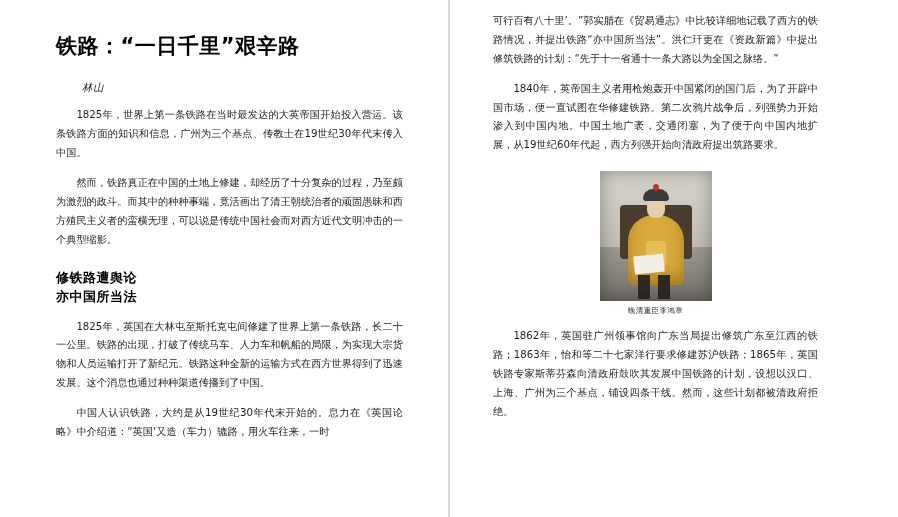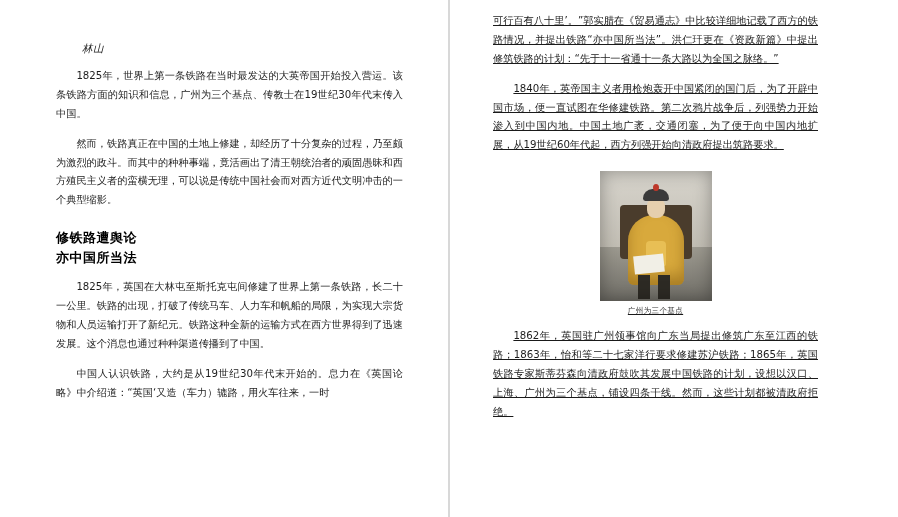--- a/index.html
+++ b/index.html
@@ -33,21 +33,20 @@
     position: absolute;
     left: 448px;
     top: 0;
     width: 2px;
     height: 517px;
     background: #d8d8d8;
   }
   .col-right {
     width: 449px;
     padding: 12px 80px 10px 44px;
-    text-decoration: underline;
   }
   h1.title {
     font-family: "DejaVu Sans", "Liberation Sans", sans-serif;
     font-size: 21px;
     font-weight: 700;
     letter-spacing: 0.5px;
     margin: 10px 0 0 0;
     line-height: 1.4;
     color: #000;
   }
@@ -153,20 +152,21 @@
     margin-top: 5px;
     letter-spacing: 0.4px;
   }
 </style>
 </head>
 <body>
 
 <div class="page">
 
   <div class="col col-left">
+    <h1 class="title">铁路：“一日千里”艰辛路</h1>
     <div class="byline">林山</div>
 
     <p class="para">1825年，世界上第一条铁路在当时最发达的大英帝国开始投入营运。该条铁路方面的知识和信息，广州为三个基点、传教士在19世纪30年代末传入中国。</p>
     <p class="para">然而，铁路真正在中国的土地上修建，却经历了十分复杂的过程，乃至颇为激烈的政斗。而其中的种种事端，竟活画出了清王朝统治者的顽固愚昧和西方殖民主义者的蛮横无理，可以说是传统中国社会而对西方近代文明冲击的一个典型缩影。</p>
 
     <h2 class="subhead">
       <span class="l1">修铁路遭舆论</span>
       <span class="l2">亦中国所当法</span>
     </h2>
 
@@ -186,19 +186,19 @@
         <div class="floor"></div>
         <div class="chair-back"></div>
         <div class="robe"></div>
         <div class="leg-l"></div>
         <div class="leg-r"></div>
         <div class="head"></div>
         <div class="hat"></div>
         <div class="paper"></div>
         <div class="vignette"></div>
       </div>
-      <div class="caption">广州为三个基点</div>
+      <div class="caption">晚清重臣李鸿章</div>
     </div>
 
     <p class="para">1862年，英国驻广州领事馆向广东当局提出修筑广东至江西的铁路；1863年，怡和等二十七家洋行要求修建苏沪铁路；1865年，英国铁路专家斯蒂芬森向清政府鼓吹其发展中国铁路的计划，设想以汉口、上海、广州为三个基点，铺设四条干线。然而，这些计划都被清政府拒绝。</p>
   </div>
 
 </div>
 
 </body></html>

